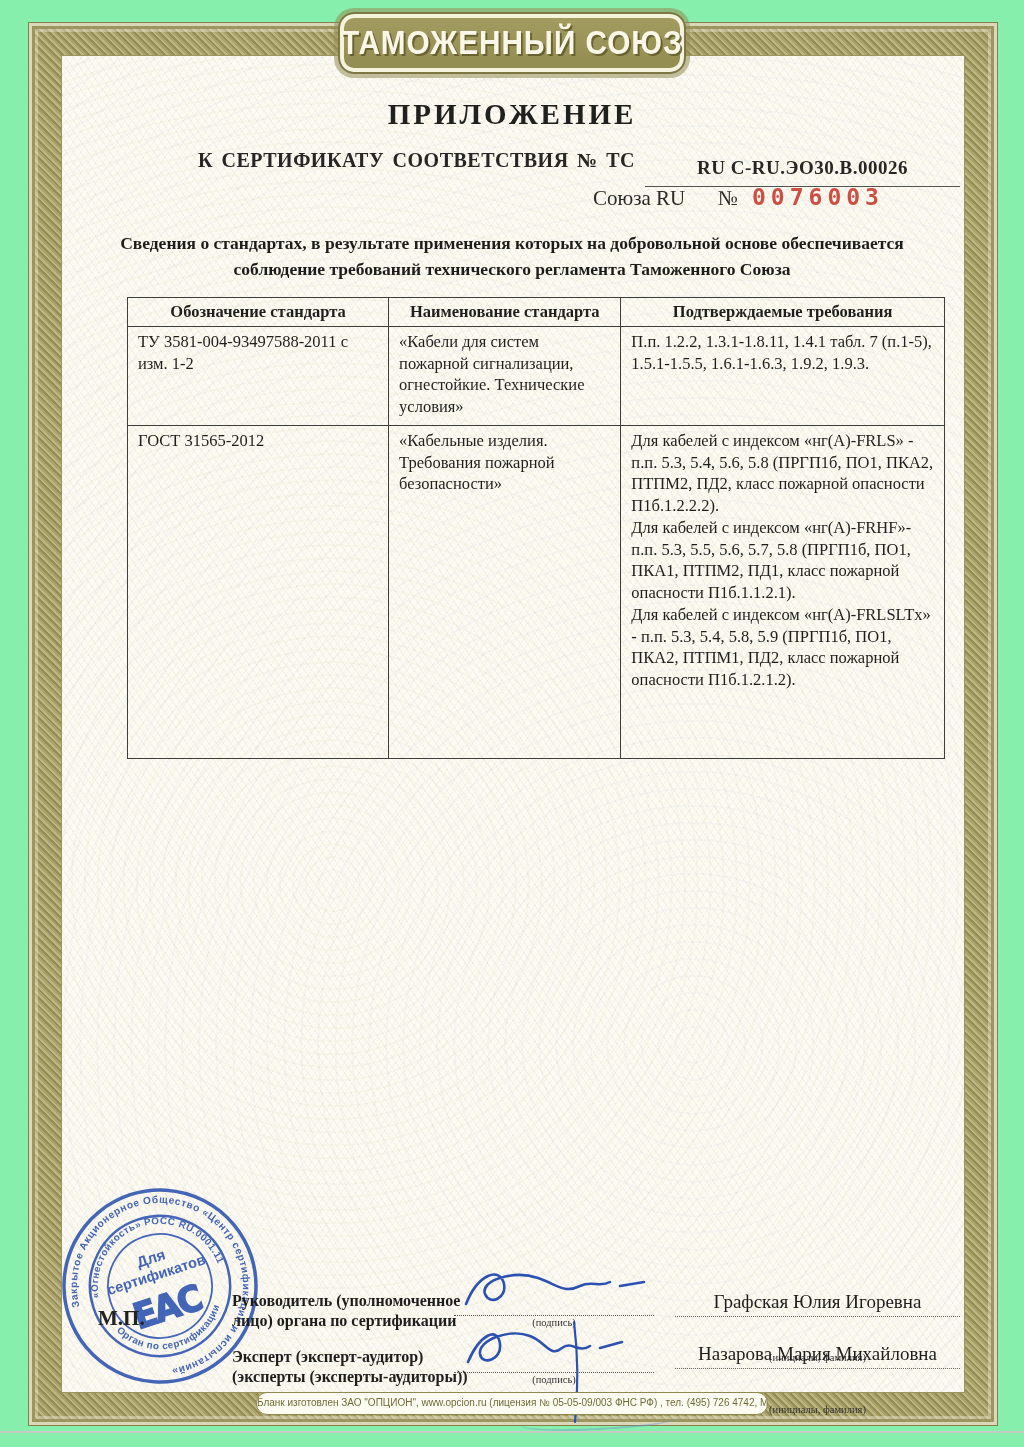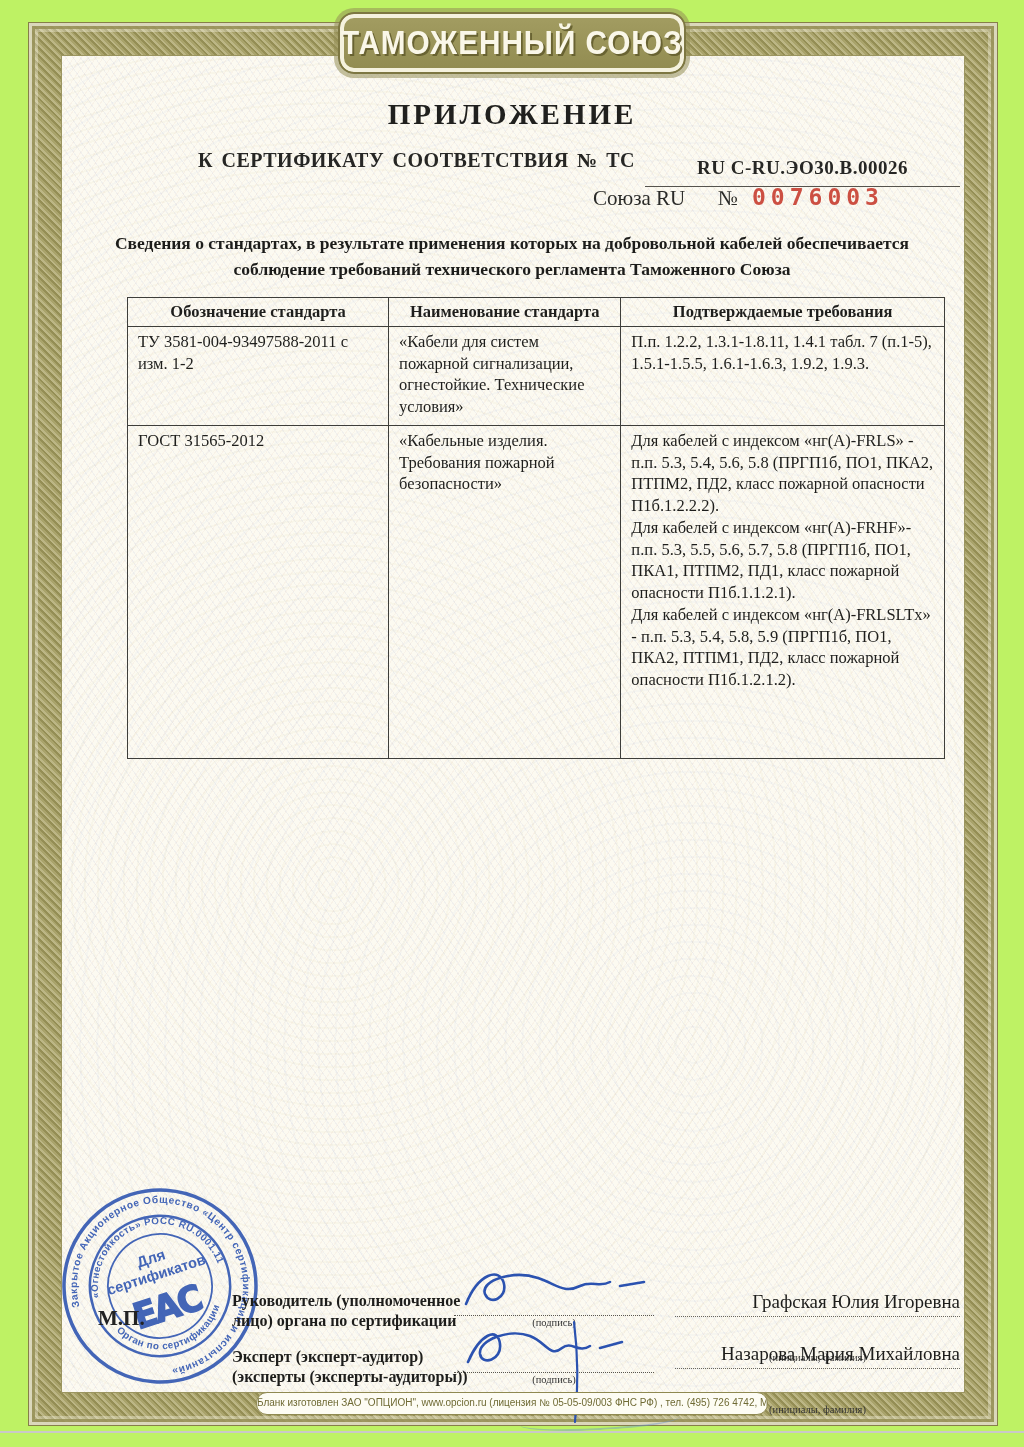--- a/index.html
+++ b/index.html
@@ -1,16 +1,16 @@
 <!DOCTYPE html>
 <html><head>
 <meta charset="utf-8">
 <style>
   html,body{margin:0;padding:0;background:#ffffff;}
-  .page{position:relative;width:1024px;height:1447px;background:#bef264;overflow:hidden;
+  .page{position:relative;width:1024px;height:1447px;background:#86efac;overflow:hidden;
         font-family:"Liberation Serif","DejaVu Serif",serif;color:#1e1e1c;}
 
   
   .frame{position:absolute;left:28px;top:22px;width:968px;height:1402px;
     background:repeating-linear-gradient(45deg,#a9a36b 0 2px,#948e55 2px 4px,#bcb685 4px 6px);
     border:1px solid #867f49;
     box-shadow:inset 0 0 0 3px rgba(252,250,236,.65), inset 0 0 0 6px rgba(148,142,85,.85),
                inset 0 0 0 9px rgba(252,250,236,.35);}
   .frame-inner{position:absolute;left:32px;top:32px;right:32px;bottom:32px;
     background-color:#fcfaf1;
@@ -59,21 +59,21 @@
   .stamp{position:absolute;left:60px;top:1186px;width:200px;height:200px;opacity:.88;}
   .mp-label{position:absolute;left:98px;top:1306px;font-size:21px;font-weight:bold;color:#222;}
 
   
   .role{position:absolute;left:232px;width:245px;font-size:16px;font-weight:bold;line-height:20px;color:#1d1d1b;}
   .role-head{top:1291px;} .role-expert{top:1347px;}
   .sigline{position:absolute;left:454px;width:200px;border-bottom:1.5px dotted #5a5850;}
   .sigline-1{top:1289px;height:26px;} .sigline-2{top:1346px;height:26px;}
   .sig-caption{position:absolute;left:454px;width:200px;text-align:center;font-size:10.5px;color:#333;}
   .sig-caption-1{top:1317px;} .sig-caption-2{top:1374px;}
-  .name{position:absolute;left:675px;width:285px;text-align:right;font-size:19px;color:#1d1d1b;
+  .name{position:absolute;left:675px;width:285px;text-align:center;font-size:19px;color:#1d1d1b;
     border-bottom:1.5px dotted #6a685f;padding-bottom:3px;}
   .name-1{top:1291px;} .name-2{top:1343px;}
   .name-caption{position:absolute;left:675px;width:285px;text-align:center;font-size:10.5px;color:#333;margin-top:32px;}
   .name-caption-1{top:1320px;} .name-caption-2{top:1372px;}
   .sig-scribble{position:absolute;pointer-events:none;}
   .sig-scribble-1{left:452px;top:1260px;} .sig-scribble-2{left:458px;top:1314px;}
 
   
   .footer-plate{position:absolute;left:50%;transform:translateX(-50%);top:1392px;width:510px;height:21px;
     background:#fdfcf3;border:1.5px solid #8f8951;border-radius:11px;
@@ -98,21 +98,21 @@
 
   <div class="title">ПРИЛОЖЕНИЕ</div>
 
   <div class="certline-label">К СЕРТИФИКАТУ СООТВЕТСТВИЯ  № ТС</div>
   <div class="cert-number">RU C-RU.ЭО30.В.00026</div>
 
   <div class="series-label">Союза RU</div>
   <div class="numero-sign">№</div>
   <div class="serial-number">0076003</div>
 
-  <div class="intro">Сведения о стандартах, в результате применения которых на добровольной кабелей обеспечивается соблюдение требований технического регламента Таможенного Союза</div>
+  <div class="intro">Сведения о стандартах, в результате применения которых на добровольной основе обеспечивается соблюдение требований технического регламента Таможенного Союза</div>
 
   <table class="stds-table">
     <tbody>
         <tr>
       <th class="col-1">Обозначение стандарта</th>
       <th class="col-2">Наименование стандарта</th>
       <th class="col-3">Подтверждаемые требования</th>
     </tr>
     <tr class="row-1">
       <td>ТУ 3581-004-93497588-2011 с изм. 1-2</td>

